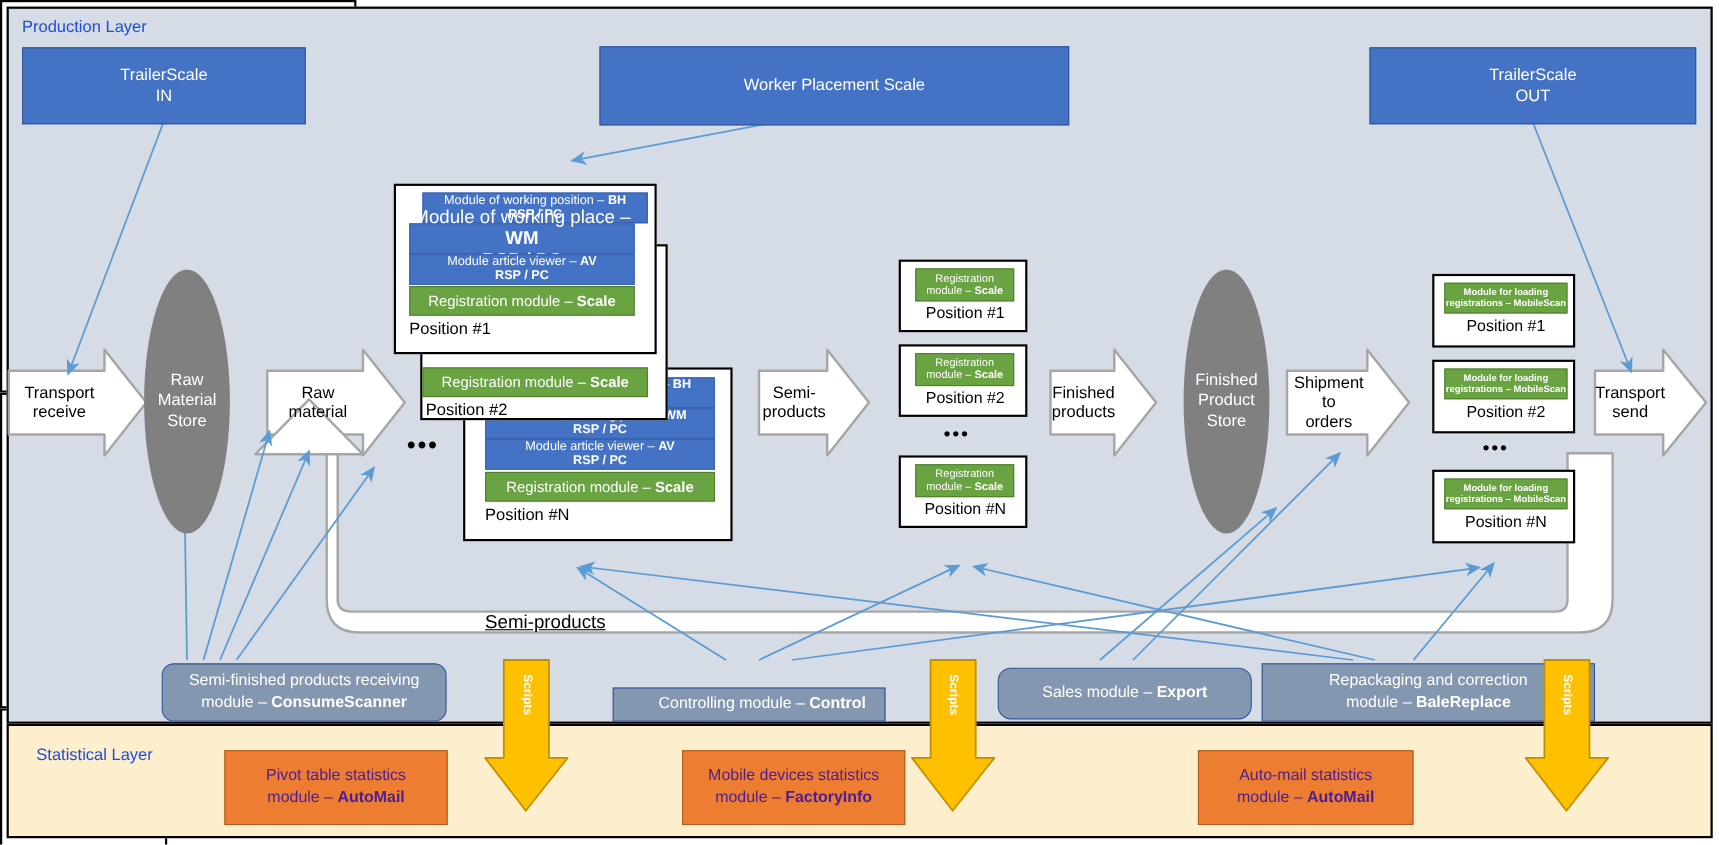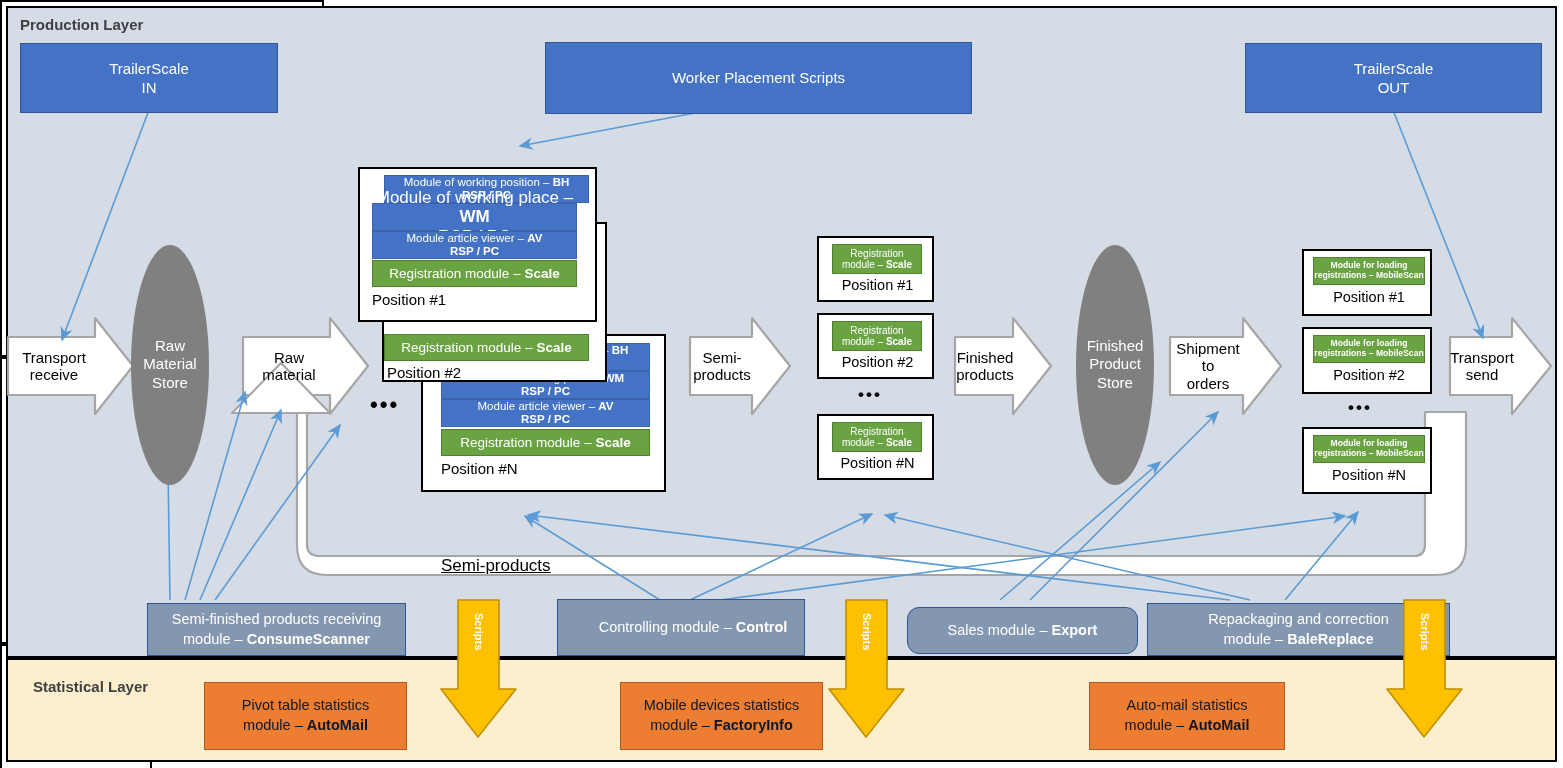--- a/index.html
+++ b/index.html
@@ -3,32 +3,32 @@
 <meta charset="utf-8">
 <style>
   html,body{margin:0;padding:0;background:#fff;}
   body{font-family:"Liberation Sans",sans-serif;}
   #stage{position:relative;width:1563px;height:768px;overflow:hidden;background:#fff;}
 
   .layer-prod{position:absolute;left:6px;top:6px;width:1551px;height:652px;
     background:#d6dce5;border:2px solid #000;box-sizing:border-box;}
   .layer-stat{position:absolute;left:6px;top:658px;width:1551px;height:104px;
     background:#fdeecd;border:2px solid #000;box-sizing:border-box;}
-  .layer-title{position:absolute;font-weight:bold;font-size:15px;color:#404040;}
+  .layer-title{position:absolute;font-weight:normal;font-size:15px;color:#1d4ed8;}
 
   .svgwrap{position:absolute;left:0;top:0;width:1563px;height:768px;pointer-events:none;}
 
   .node{position:absolute;box-sizing:border-box;display:flex;align-items:center;
         justify-content:center;text-align:center;}
 
   .blue-box{background:#4472c4;border:1.5px solid #2f5597;color:#fff;font-size:15px;line-height:1.3;}
   .blue-mod{background:#4472c4;border:1px solid #3a62ad;color:#fff;line-height:1.12;}
   .green-mod{background:#6aa442;border:1px solid #4f7f2f;color:#fff;line-height:1.12;}
   .slate-box{background:#8497b0;border:1.5px solid #2f5597;color:#fff;font-size:14.5px;line-height:1.35;}
-  .orange-box{background:#ed7d31;border:1.5px solid #ae5a21;color:#0f172a;font-size:14.5px;line-height:1.35;}
+  .orange-box{background:#ed7d31;border:1.5px solid #ae5a21;color:#4c1d95;font-size:14.5px;line-height:1.35;}
 
   .white-card{background:#fff;border:2.5px solid #000;box-sizing:border-box;}
   .outer-card{background:#fff;border:2.5px solid #000;box-sizing:border-box;}
 
   .pos-label{position:absolute;color:#000;text-align:center;}
   .ellipsis{position:absolute;color:#000;font-size:22px;font-weight:bold;letter-spacing:2px;}
 
   .arrow-lbl{position:absolute;display:flex;align-items:center;justify-content:center;
     text-align:center;color:#000;font-size:15px;line-height:1.15;pointer-events:none;}
   .scripts-lbl{position:absolute;color:#fff;font-size:11px;font-weight:bold;
@@ -123,21 +123,21 @@
       <path d="M1230,600 L528,515"></path>
     </g>
   </svg>
 
   <div class="node blue-box" style="left:20px;top:43px;width:258px;height:70px;flex-direction:column;">
     <span>TrailerScale</span>
     <span>IN</span>
   </div>
 
   <div class="node blue-box" style="left:545px;top:42px;width:427px;height:72px;">
-    <span>Worker Placement Scripts</span>
+    <span>Worker Placement Scale</span>
   </div>
 
   <div class="node blue-box" style="left:1245px;top:43px;width:297px;height:70px;flex-direction:column;">
     <span>TrailerScale</span>
     <span>OUT</span>
   </div>
 
   <div style="position:absolute;left:131px;top:245px;width:78px;height:240px;background:#808080;border-radius:50%;"></div>
   <div class="store-lbl" style="left:131px;top:337px;width:78px;">Raw<br>Material<br>Store</div>
 
@@ -250,26 +250,26 @@
   <div class="ellipsis" style="left:1348px;top:398px;font-size:17px;">•••</div>
 
   <div class="white-card" style="position:absolute;left:1302px;top:427px;width:130px;height:67px;">
     <div class="node green-mod" style="left:9px;top:6px;width:112px;height:28px;font-size:8.6px;flex-direction:column;">
       <span><b>Module for loading</b></span>
       <span><b>registrations – MobileScan</b></span>
     </div>
     <div class="pos-label" style="left:0;top:38px;width:130px;font-size:14.5px;">Position #N</div>
   </div>
 
-  <div class="node slate-box" style="left:147px;top:603px;width:259px;height:53px;flex-direction:column;">
+  <div class="node slate-box" style="left:147px;top:603px;width:259px;height:53px;flex-direction:column;border-radius:11px;">
     <span>Semi-finished products receiving</span>
     <span>module – <b>ConsumeScanner</b></span>
   </div>
 
-  <div class="node slate-box" style="left:557px;top:599px;width:248px;height:57px;padding-left:24px;">
+  <div class="node slate-box" style="left:557px;top:625px;width:248px;height:31px;padding-left:24px;">
     <span>Controlling module – <b>Control</b></span>
   </div>
 
   <div class="node slate-box" style="left:907px;top:607px;width:231px;height:47px;border-radius:12px;">
     <span>Sales module – <b>Export</b></span>
   </div>
 
   <div class="node slate-box" style="left:1147px;top:603px;width:303px;height:53px;flex-direction:column;">
     <span>Repackaging and correction</span>
     <span>module – <b>BaleReplace</b></span>

